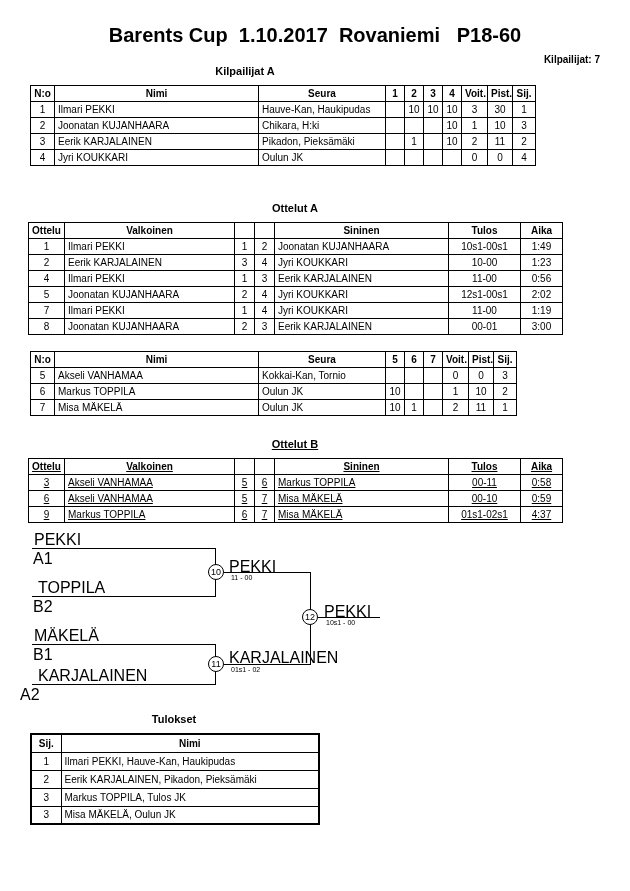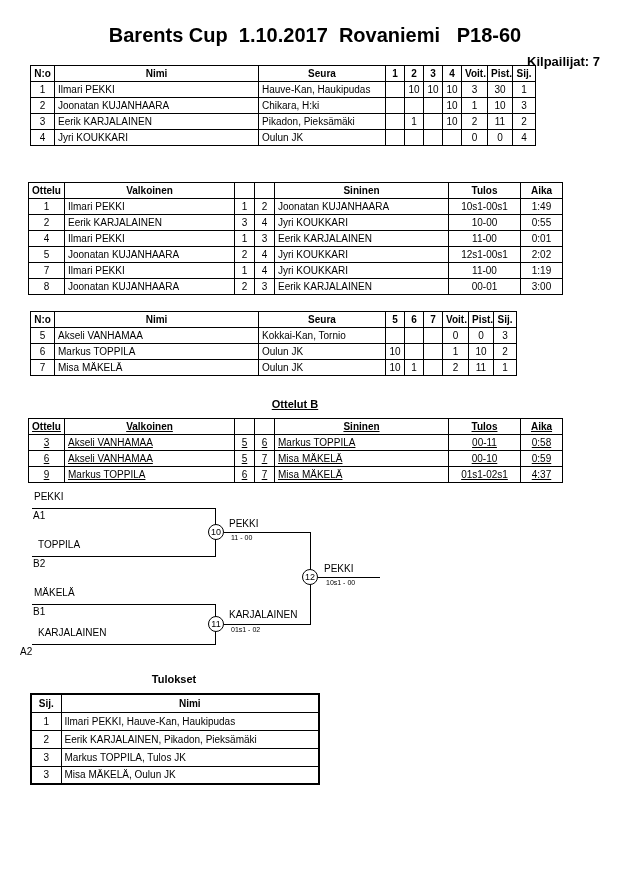--- a/index.html
+++ b/index.html
@@ -1,56 +1,57 @@
 <!DOCTYPE html>
 <html><head>
 <meta charset="utf-8">
 <style>
   * { margin:0; padding:0; box-sizing:border-box; }
   html,body { background:#fff; }
   body { width:630px; font-family:"Liberation Sans","DejaVu Sans",sans-serif; color:#000; }
   .page { position:relative; width:630px; height:891px; background:#fff; overflow:hidden; }
   .title { font-size:20px; font-weight:bold; text-align:center; padding-top:24px; white-space:pre; }
-  .kcount { position:absolute; top:54px; right:30px; font-size:13px; font-weight:bold; }
+  .kcount { position:absolute; top:54px; right:30px; font-size:10px; font-weight:bold; }
   .sec { margin-left:30px; }
   .sec h2 { font-size:11px; font-weight:bold; text-align:center; margin-bottom:8px; }
   table { border-collapse:collapse; table-layout:fixed; font-size:10px; background:#fff; }
   th, td { border:1px solid #000; padding:0 3px; height:16px; overflow:hidden; white-space:nowrap; }
   th { font-weight:bold; text-align:center; }
   td.c { text-align:center; }
   td.l { text-align:left; }
   #sec-ka { margin-top:18px; }
   #sec-ka h2, #sec-kb h2 { width:430px; }
   #sec-oa { margin-top:36px; margin-left:28px; }
   #sec-oa h2, #sec-ob h2 { width:534px; }
   #sec-kb { margin-top:16px; }
   #sec-ob { margin-top:22px; margin-left:28px;text-decoration:underline; }
   #tbl-ka { width:505px; }
   #tbl-kb { width:486px; }
   #tbl-oa, #tbl-ob { width:534px;padding-left:22px; }
   #sec-tul h2 { width:288px; }
   #tbl-tul { width:288px; border:2px solid #000; }
   #tbl-tul th, #tbl-tul td { height:18px; }
   .bracket { position:relative; height:188px; margin-top:2px; }
-  .bname, .bseed, .bwin { position:absolute; font-size:10px; }
+  .bname, .bseed, .bwin { position:absolute; font-size:16px; }
   .bscore { position:absolute; font-size:7px; }
   .hline { position:absolute; height:1px; background:#000; }
   .vline { position:absolute; width:1px; background:#000; }
   .mcircle { position:absolute; width:16px; height:16px; border:1px solid #000; border-radius:50%;
              background:#fff; font-size:9px; line-height:14px; text-align:center; }
 </style>
 </head>
 <body>
 
 <div class="page">
 
   <h1 class="title">Barents Cup  1.10.2017  Rovaniemi   P18-60</h1>
   <div class="kcount">Kilpailijat: 7</div>
 
   <section class="sec" id="sec-ka">
+    <h2>Kilpailijat A</h2>
     <table id="tbl-ka">
       <colgroup>
           <col style="width:24px">
           <col style="width:204px">
           <col style="width:127px">
           <col style="width:19px">
           <col style="width:19px">
           <col style="width:19px">
           <col style="width:19px">
           <col style="width:26px">
@@ -118,20 +119,21 @@
           <td class="c"></td>
           <td class="c">0</td>
           <td class="c">0</td>
           <td class="c">4</td>
         </tr>
       </tbody>
     </table>
   </section>
 
   <section class="sec" id="sec-oa">
+    <h2>Ottelut A</h2>
     <table id="tbl-oa">
       <colgroup>
           <col style="width:36px">
           <col style="width:170px">
           <col style="width:20px">
           <col style="width:20px">
           <col style="width:174px">
           <col style="width:72px">
           <col style="width:42px">
         </colgroup>
@@ -156,30 +158,30 @@
           <td class="c">10s1-00s1</td>
           <td class="c">1:49</td>
         </tr>
         <tr>
           <td class="c">2</td>
           <td class="l">Eerik KARJALAINEN</td>
           <td class="c">3</td>
           <td class="c">4</td>
           <td class="l">Jyri KOUKKARI</td>
           <td class="c">10-00</td>
-          <td class="c">0:55</td>
+          <td class="c">1:23</td>
         </tr>
         <tr>
           <td class="c">4</td>
           <td class="l">Ilmari PEKKI</td>
           <td class="c">1</td>
           <td class="c">3</td>
           <td class="l">Eerik KARJALAINEN</td>
           <td class="c">11-00</td>
-          <td class="c">0:01</td>
+          <td class="c">0:56</td>
         </tr>
         <tr>
           <td class="c">5</td>
           <td class="l">Joonatan KUJANHAARA</td>
           <td class="c">2</td>
           <td class="c">4</td>
           <td class="l">Jyri KOUKKARI</td>
           <td class="c">12s1-00s1</td>
           <td class="c">2:02</td>
         </tr>

